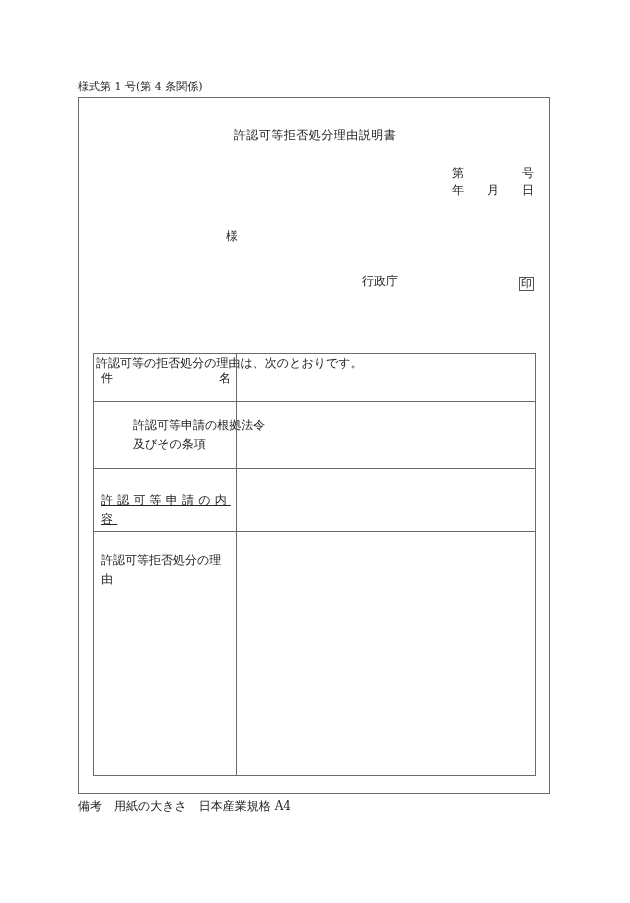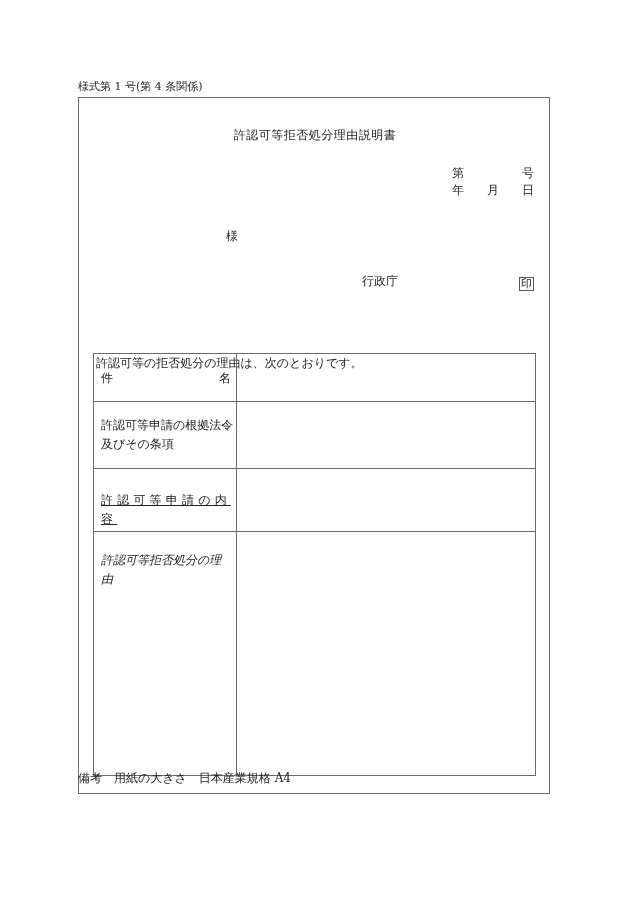--- a/index.html
+++ b/index.html
@@ -11,27 +11,27 @@
   .t13 { font-size: 12px; }
   .form-caption { left: 78px; top: 79px; font-size: 11px; }
   .outer-box { position: absolute; left: 78px; top: 97px; width: 472px; height: 697px; border: 1px solid #6b6b6b; box-sizing: border-box; }
   .title { left: 0; width: 630px; top: 127px; text-align: center; font-size: 12px; letter-spacing: 0.5px; padding-left: 0; }
   .seal { display: inline-block; border: 1px solid #555; font-size: 11px; line-height: 12px; padding: 0 1px; }
   .grid {
     position: absolute; left: 93px; top: 353px; width: 443px; height: 423px;
     border: 1px solid #6b6b6b; box-sizing: border-box;
   }
   .row { position: absolute; left: 0; right: 0; border-bottom: 1px solid #6b6b6b; }
-  .row.last { border-bottom: none; font-style: italic; }
+  .row.last { border-bottom: none; }
   .col-div { position: absolute; left: 142px; top: 0; bottom: 0; border-left: 1px solid #6b6b6b; }
   .cell-label { position: absolute; left: 7px; width: 130px; font-size: 12px; line-height: 19px; }
   .cell-value { position: absolute; left: 146px; right: 4px; top: 4px; bottom: 4px; }
   .spread { display: flex; justify-content: space-between; }
   .spaced { letter-spacing: 4.2px; text-decoration: underline; }
-  .note { left: 78px; top: 770px; font-size: 12px; text-align: right; }
+  .note { left: 78px; top: 798px; font-size: 12px; text-align: right; }
 </style>
 </head>
 <body>
 
 <div class="abs form-caption">様式第 1 号(第 4 条関係)</div>
 
 <div class="outer-box"></div>
 
 <div class="abs title">許認可等拒否処分理由説明書</div>
 
@@ -53,21 +53,21 @@
 
 <div class="grid">
   <div class="row" style="top:0; height:47px;">
     <div class="cell-label spread" style="top:15px;">
       <span>件</span>
       <span>名</span>
     </div>
     <div class="cell-value"></div>
   </div>
   <div class="row" style="top:48px; height:66px;">
-    <div class="cell-label" style="top:14px; white-space:normal; word-break:break-all; width:136px;">許認可等申請の根拠法令及びその条項</div>
+    <div class="cell-label" style="top:14px; white-space:normal; word-break:break-all; width:136px;margin-left:32px;">許認可等申請の根拠法令及びその条項</div>
     <div class="cell-value"></div>
   </div>
   <div class="row" style="top:115px; height:62px;">
     <div class="cell-label spaced" style="top:22px;">許認可等申請の内容</div>
     <div class="cell-value"></div>
   </div>
   <div class="row last" style="top:178px; height:243px;">
     <div class="cell-label" style="top:19px;">許認可等拒否処分の理由</div>
     <div class="cell-value"></div>
   </div>

